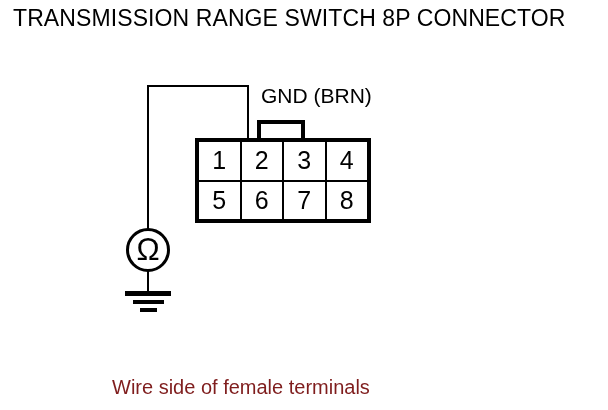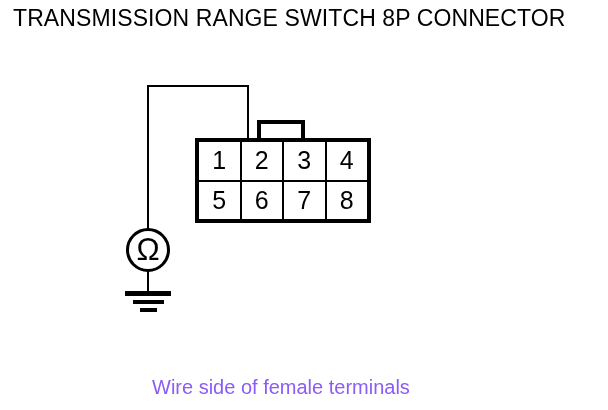--- a/index.html
+++ b/index.html
@@ -46,22 +46,21 @@
     color: #000000;
   }
 
   .caption-text {
     position: absolute;
     left: 112px;
     top: 375px;
     font-size: 20px;
     line-height: 25px;
     white-space: nowrap;
-    color: #8b5cf6;
-    margin-left: 40px;
+    color: #7f1d1d;
   }
 
   
   .connector {
     position: absolute;
     left: 195px;
     top: 138px;
     width: 176px;
     height: 85px;
     box-sizing: border-box;
@@ -191,20 +190,21 @@
     left: 148px;
   }
 </style>
 </head>
 <body>
 
 <div id="diagram-root">
 
   <div class="title-text">TRANSMISSION RANGE SWITCH 8P CONNECTOR</div>
 
+  <div class="gnd-label">GND (BRN)</div>
 
   <div class="wire-v-right"></div>
   <div class="wire-h"></div>
   <div class="wire-v-left"></div>
 
   <div class="ohmmeter">
     <span class="ohm-glyph">Ω</span>
   </div>
 
   <div class="wire-v-meter-bottom"></div>

